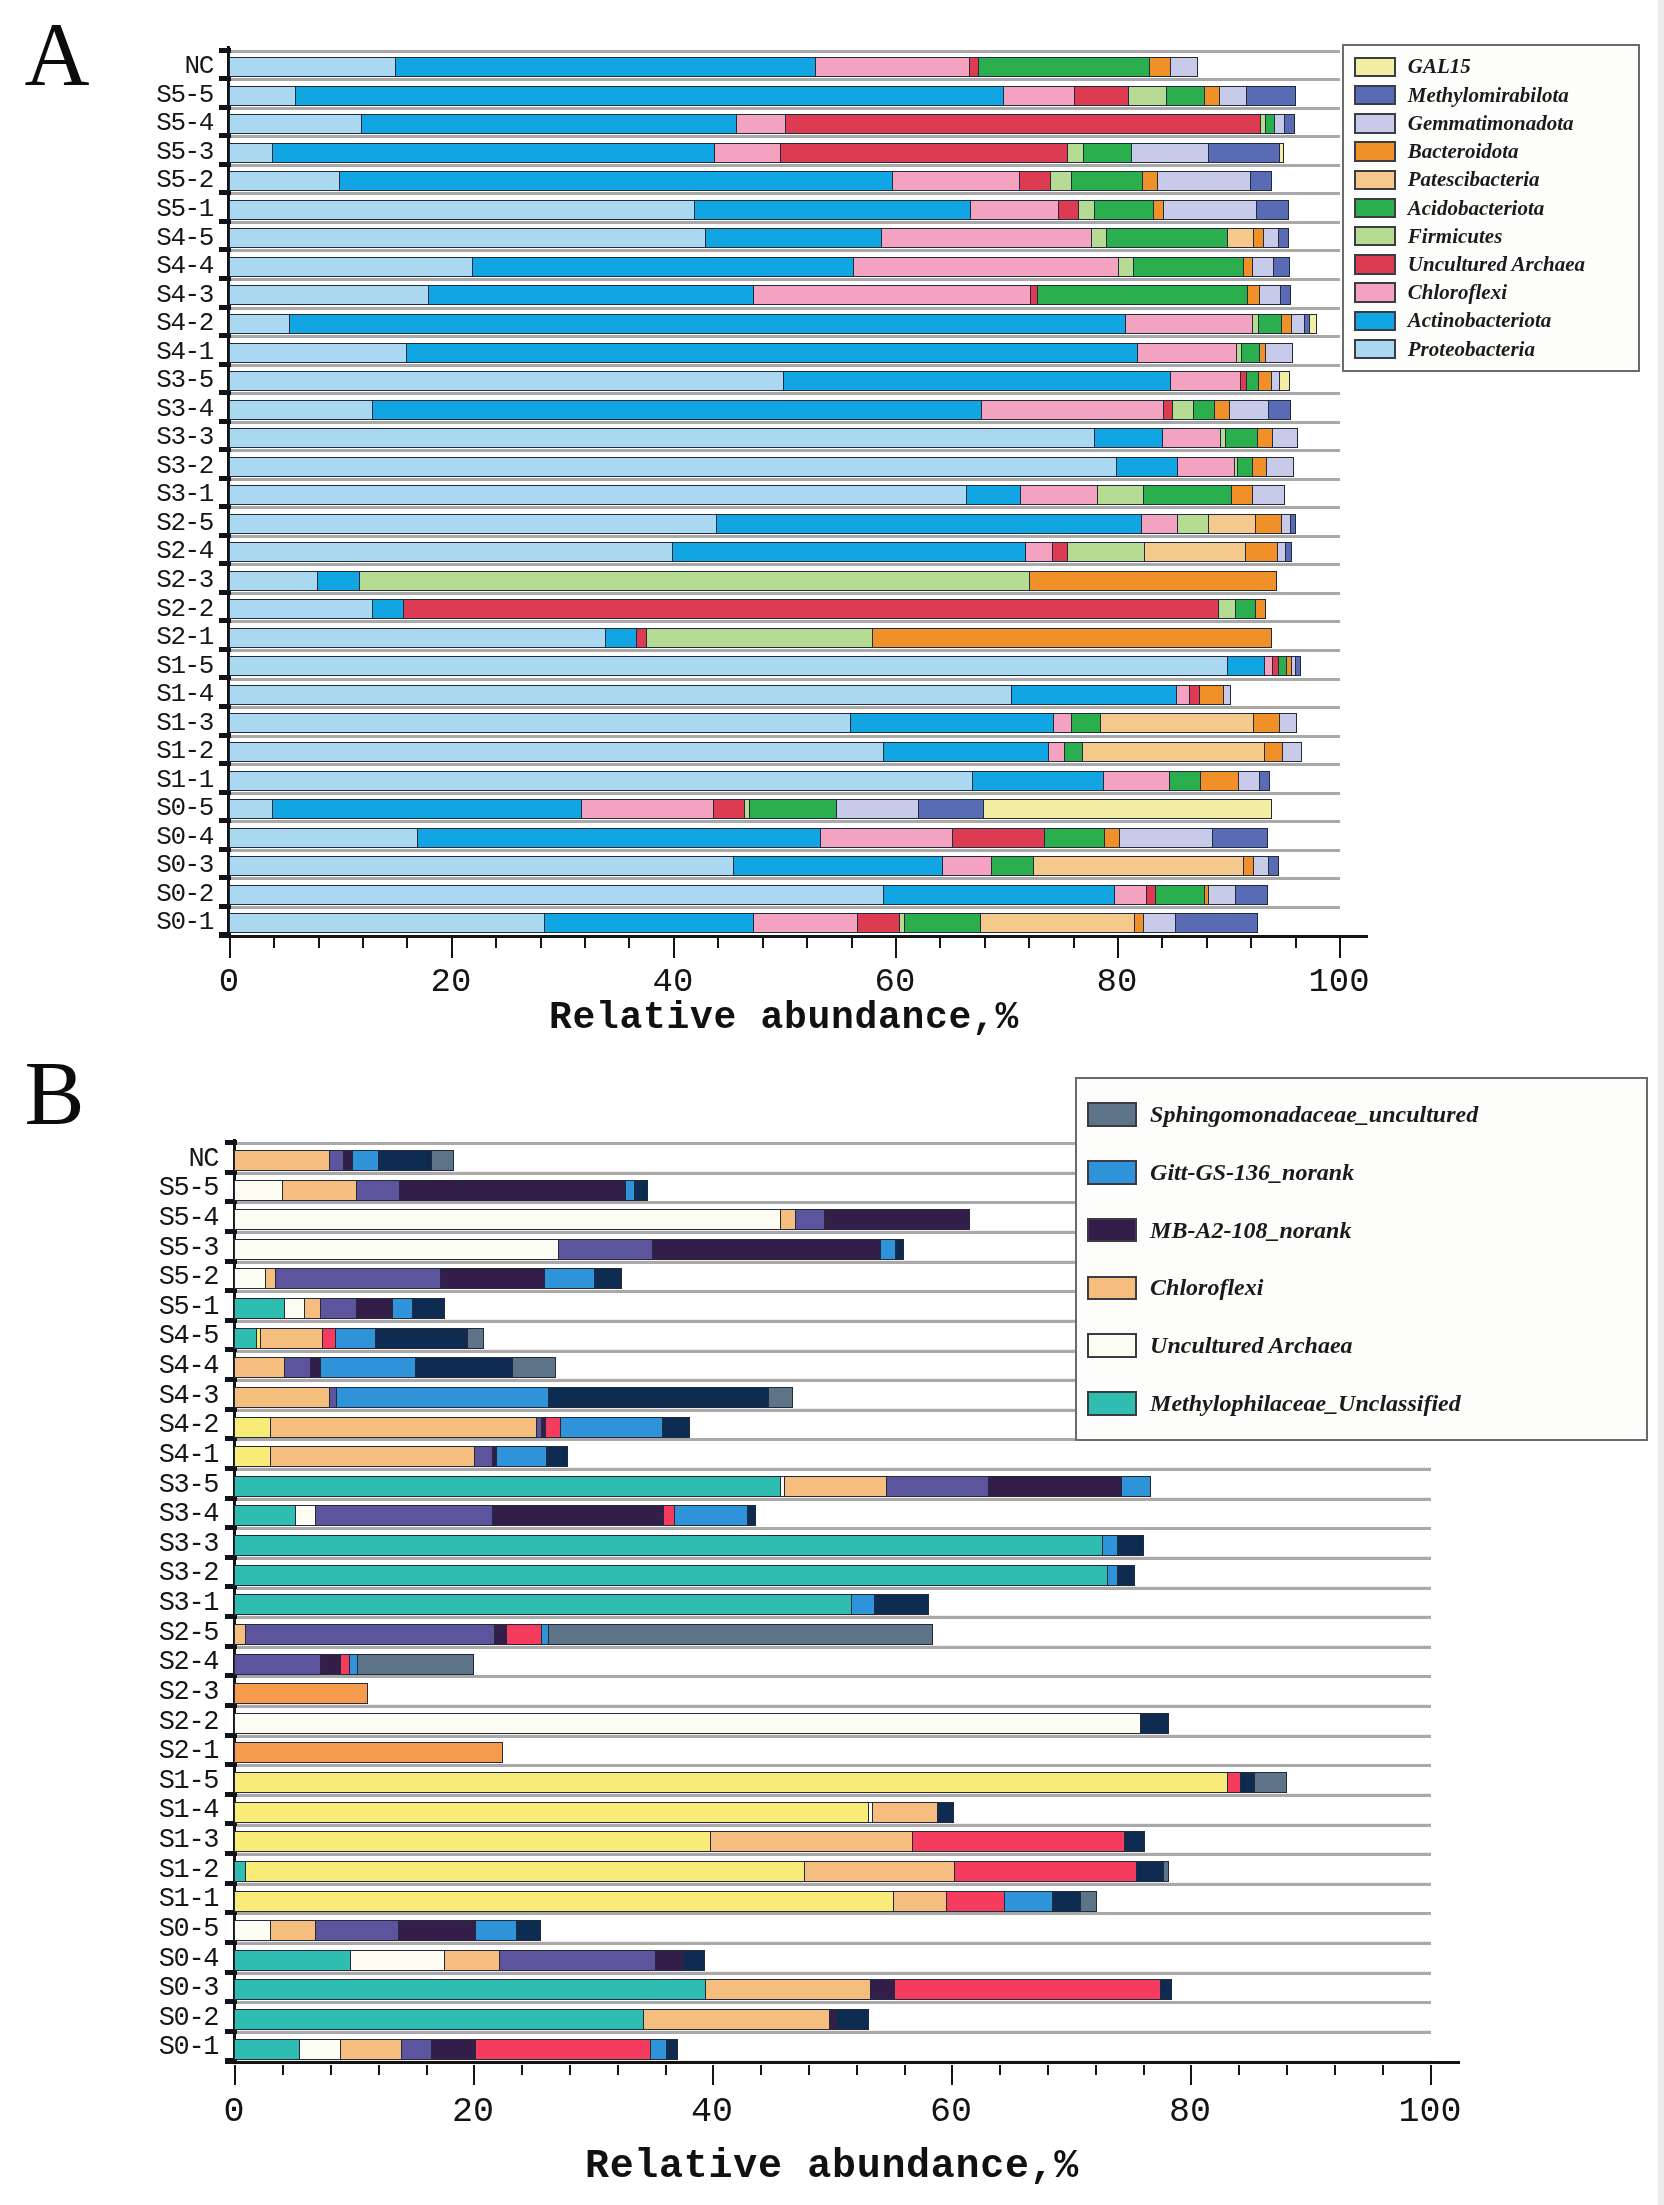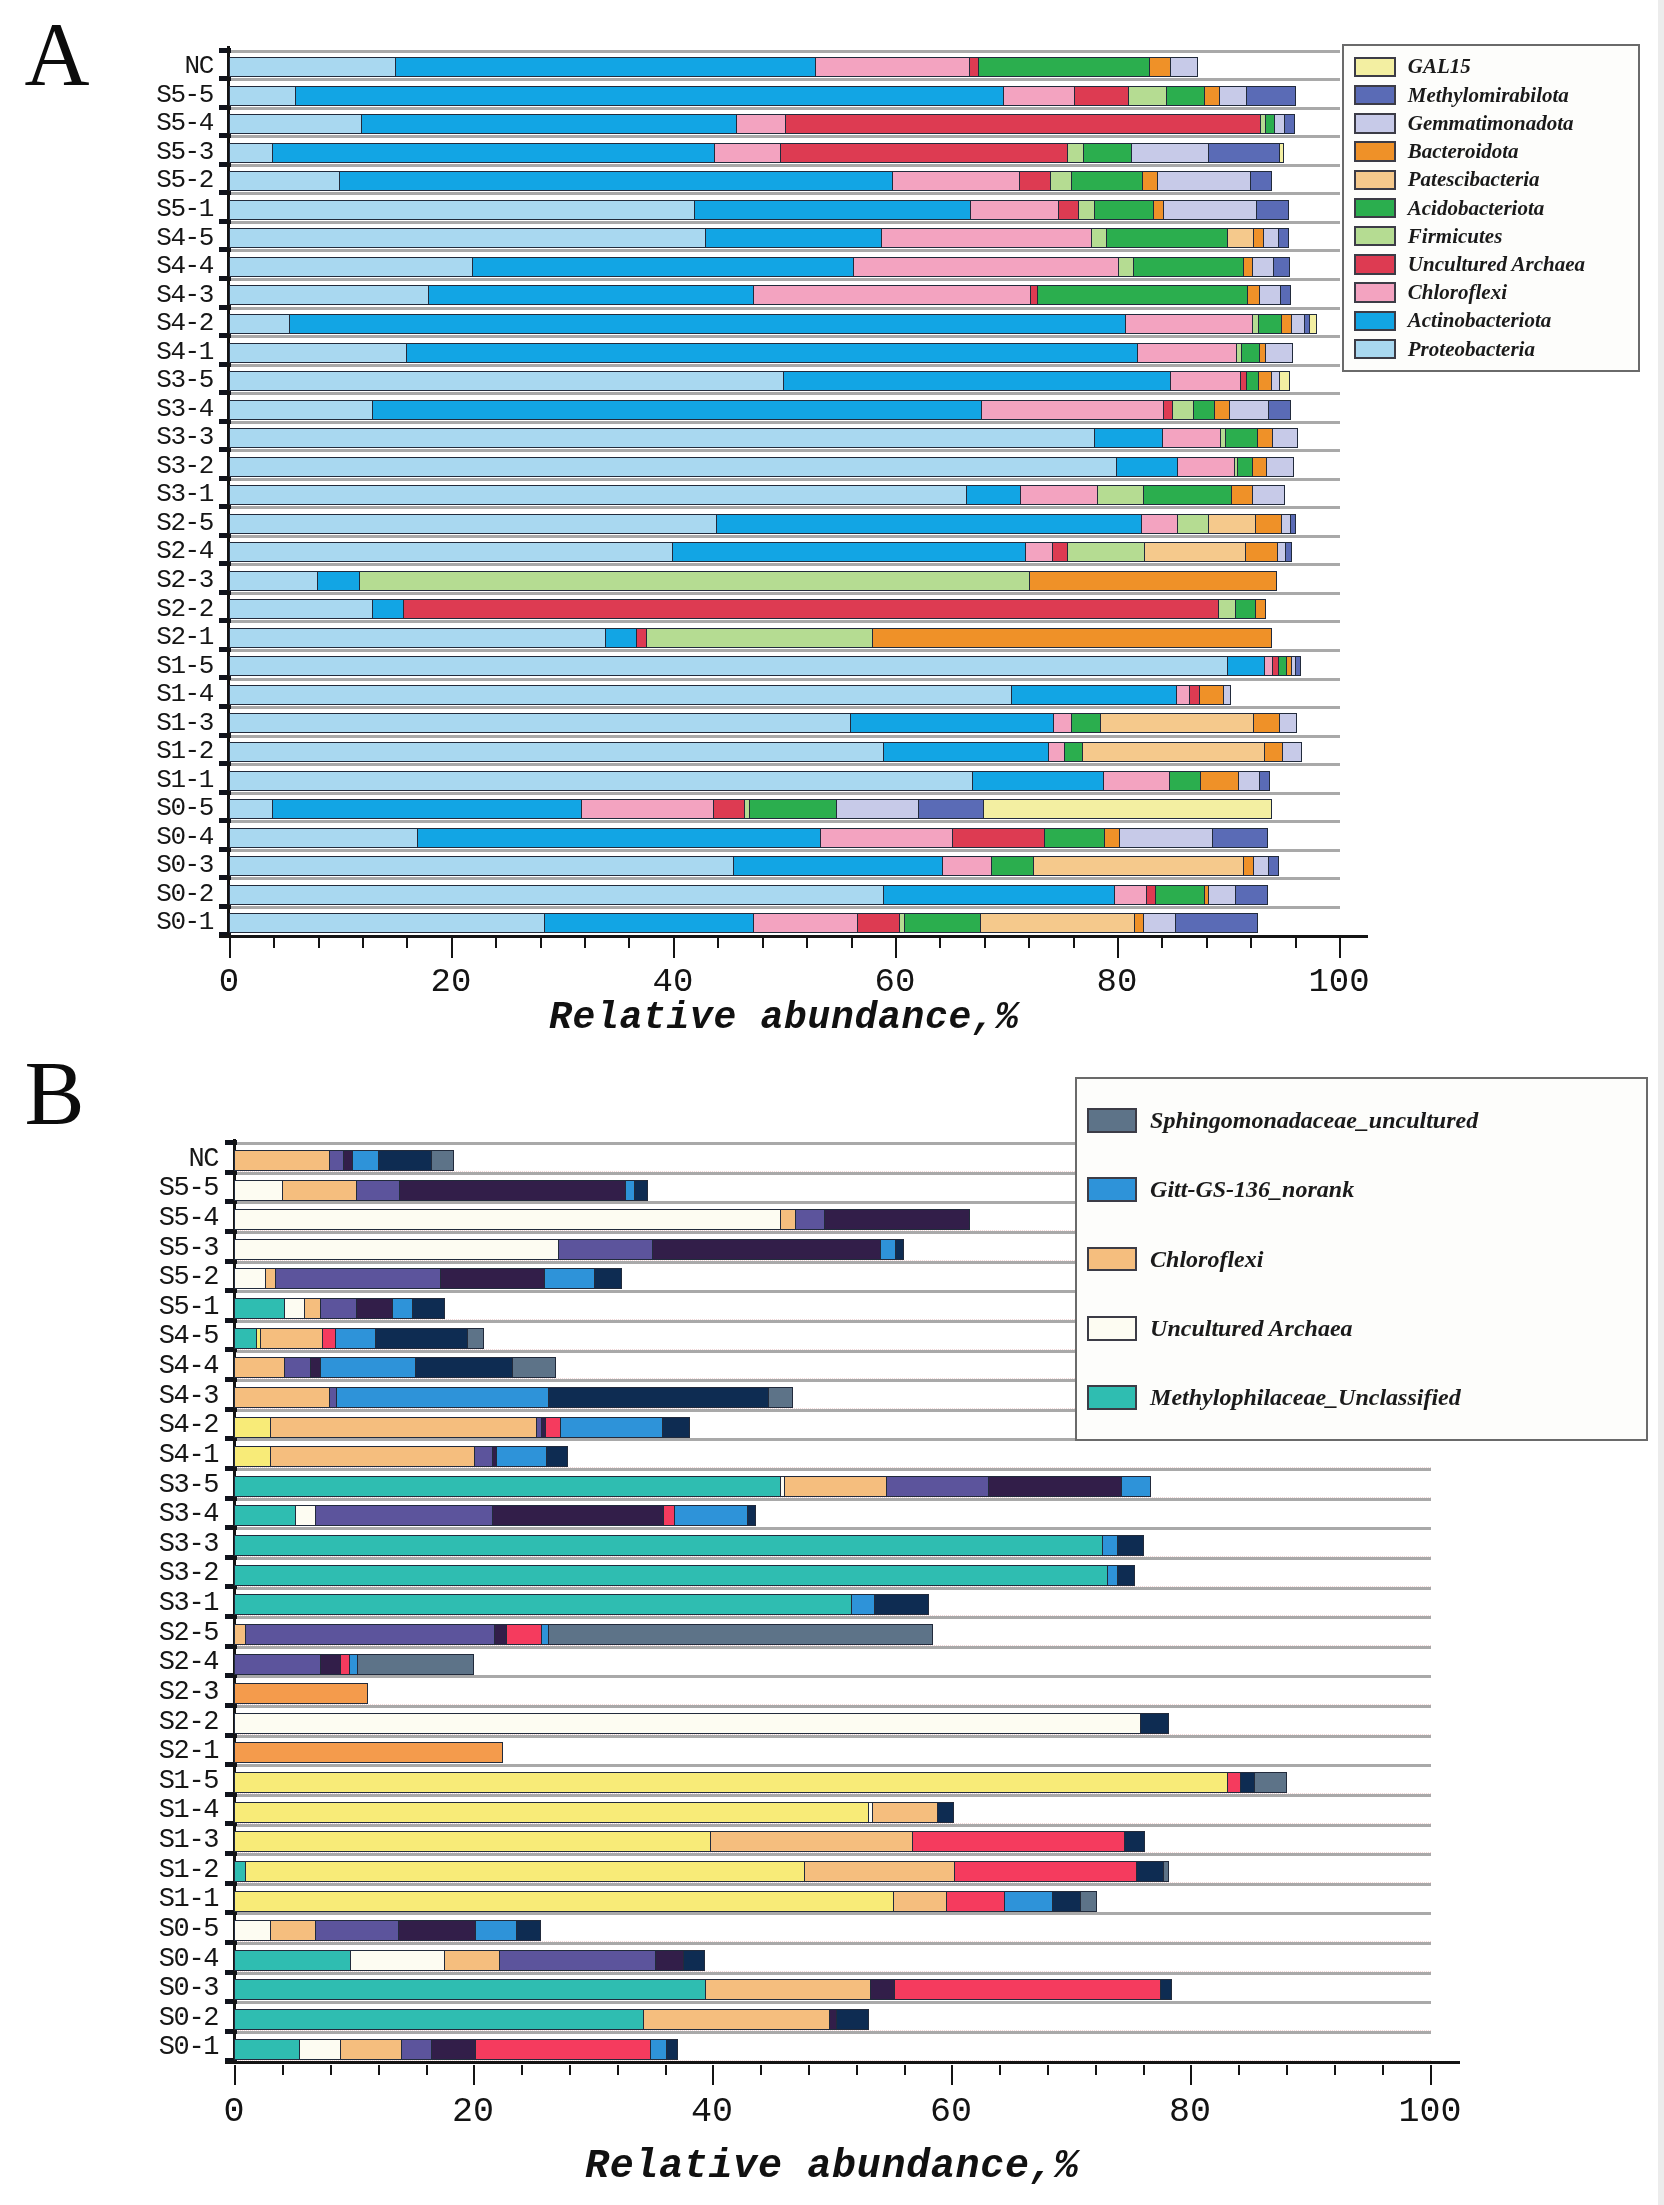--- a/index.html
+++ b/index.html
@@ -17,21 +17,21 @@
   .seg + .seg{margin-left:-1.4px;}
   .ylab{position:absolute;text-align:right;color:#161616;
        font-family:"Liberation Mono","DejaVu Sans Mono",monospace;letter-spacing:-1.4px;}
   .axis-h{position:absolute;background:#141414;}
   .axis-v{position:absolute;background:#141414;}
   .nub{position:absolute;background:#10131c;}
   .tick{position:absolute;background:#141414;width:2px;}
   .ticklab{position:absolute;transform:translateX(-50%);color:#141414;
        font-family:"Liberation Mono","DejaVu Sans Mono",monospace;}
   .axis-title{position:absolute;transform:translateX(-50%);color:#111;font-weight:700;
-       font-family:"Liberation Mono","DejaVu Sans Mono",monospace;letter-spacing:0.7px;font-style:italic;}
+       font-family:"Liberation Mono","DejaVu Sans Mono",monospace;letter-spacing:0.7px;}
   .legend{position:absolute;background:#fdfdfb;border:2px solid #6a6a6a;
        box-sizing:border-box;padding:6.8px 9.5px;display:flex;flex-direction:column;
        justify-content:space-around;}
   .legend-item{display:flex;align-items:center;}
   .legend-swatch{display:inline-block;box-sizing:border-box;border:2px solid #3c3c46;flex:0 0 auto;}
   .legend-label{font-family:"Liberation Serif","DejaVu Serif",serif;font-style:italic;
        font-weight:600;color:#1a1a1a;white-space:nowrap;}
   #legend-a{left:1342px;top:44px;width:298px;height:328px;}
   #legend-a .legend-swatch{width:42px;height:20.4px;margin-right:12.3px;}
   #legend-a .legend-label{font-size:21px;}
@@ -909,20 +909,24 @@
 <div class="legend" id="legend-b">
     <div class="legend-item">
       <span class="legend-swatch" style="background: rgb(93, 115, 136);"></span>
       <span class="legend-label">Sphingomonadaceae_uncultured</span>
     </div>
     <div class="legend-item">
       <span class="legend-swatch" style="background: rgb(46, 147, 217);"></span>
       <span class="legend-label">Gitt-GS-136_norank</span>
     </div>
     <div class="legend-item">
+      <span class="legend-swatch" style="background: rgb(50, 30, 73);"></span>
+      <span class="legend-label">MB-A2-108_norank</span>
+    </div>
+    <div class="legend-item">
       <span class="legend-swatch" style="background: rgb(245, 190, 126);"></span>
       <span class="legend-label">Chloroflexi</span>
     </div>
     <div class="legend-item">
       <span class="legend-swatch" style="background: rgb(253, 252, 242);"></span>
       <span class="legend-label">Uncultured Archaea</span>
     </div>
     <div class="legend-item">
       <span class="legend-swatch" style="background: rgb(47, 189, 177);"></span>
       <span class="legend-label">Methylophilaceae_Unclassified</span>

